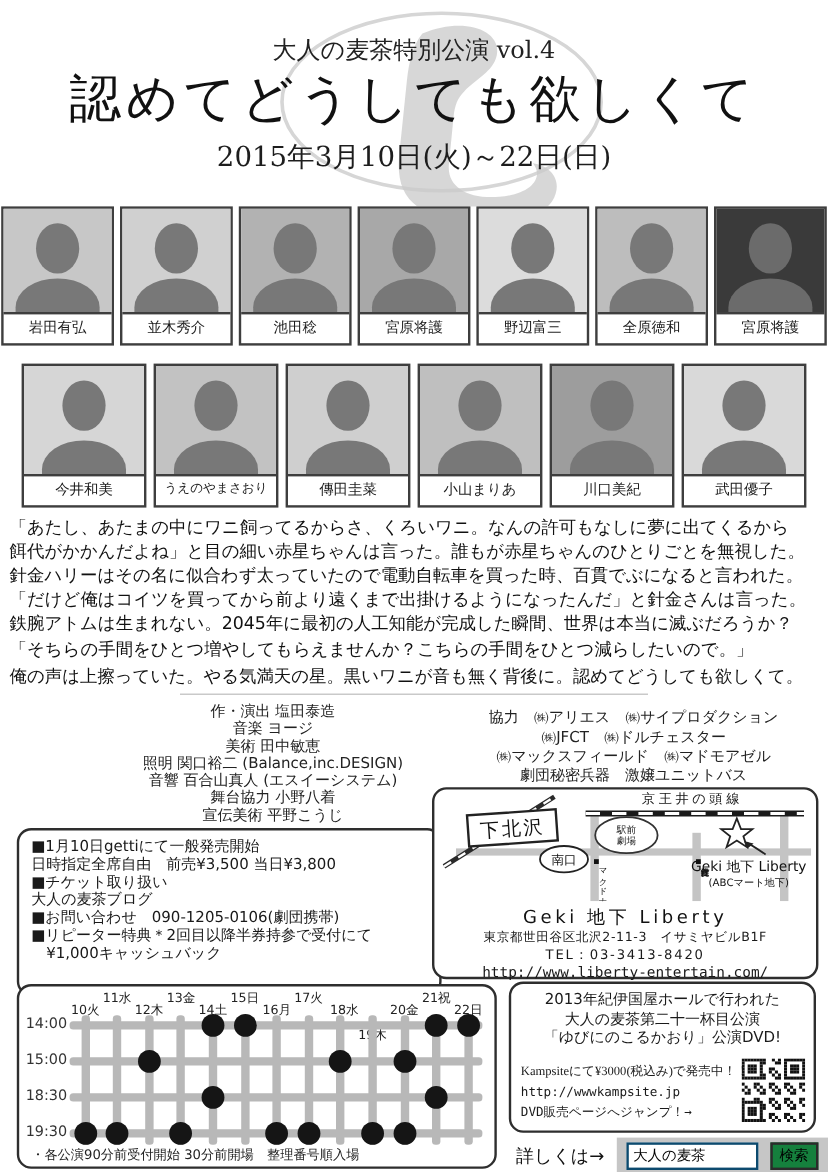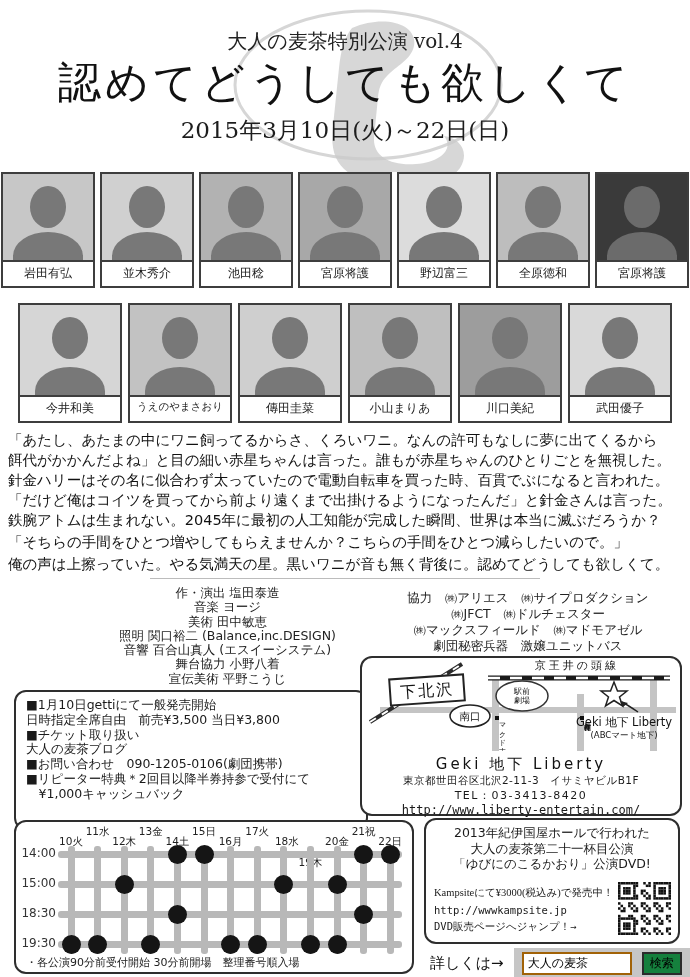--- a/index.html
+++ b/index.html
@@ -67,21 +67,21 @@
   .dvdbox{left:424px;top:818px;width:256px;height:126px;padding:5px 8px;box-sizing:border-box;}
   .dvd-l{text-align:center;font-size:12.5px;line-height:15.5px;}
   .dvd-price{font-family:Liberation Serif, serif;font-size:10.5px;margin-top:14px;}
   .dvd-url{font-family:"DejaVu Sans Mono",monospace;font-size:10.5px;margin-top:4px;}
   .dvd-jump{position:absolute;left:8px;bottom:8px;font-family:"DejaVu Sans Mono",monospace;font-size:10.5px;}
   .qr{position:absolute;right:7px;bottom:7px;width:53px;height:53px;}
   
   .footer{position:absolute;left:430px;top:948px;display:flex;align-items:center;gap:10px;}
   .f-prompt{font-size:15px;color:#111;}
   .f-panel{display:flex;align-items:center;gap:10px;background:#c6c6c6;padding:4px 8px;}
-  .f-input{width:98px;height:17px;border:2px solid #a16207;background:#fff;font-size:12px;
+  .f-input{width:98px;height:17px;border:2px solid #0c4a6e;background:#fff;font-size:12px;
            font-family:Liberation Mono, monospace;padding:1px 4px;}
   .f-btn{border:2px solid #2b2b2b;background:#15803d;font-size:12px;padding:1px 6px;
          font-family:"DejaVu Sans",sans-serif;}
 </style>
 </head>
 <body>
 
 <div class="page">
 
   <svg class="watermark" width="690" height="172" viewBox="0 0 690 172">

